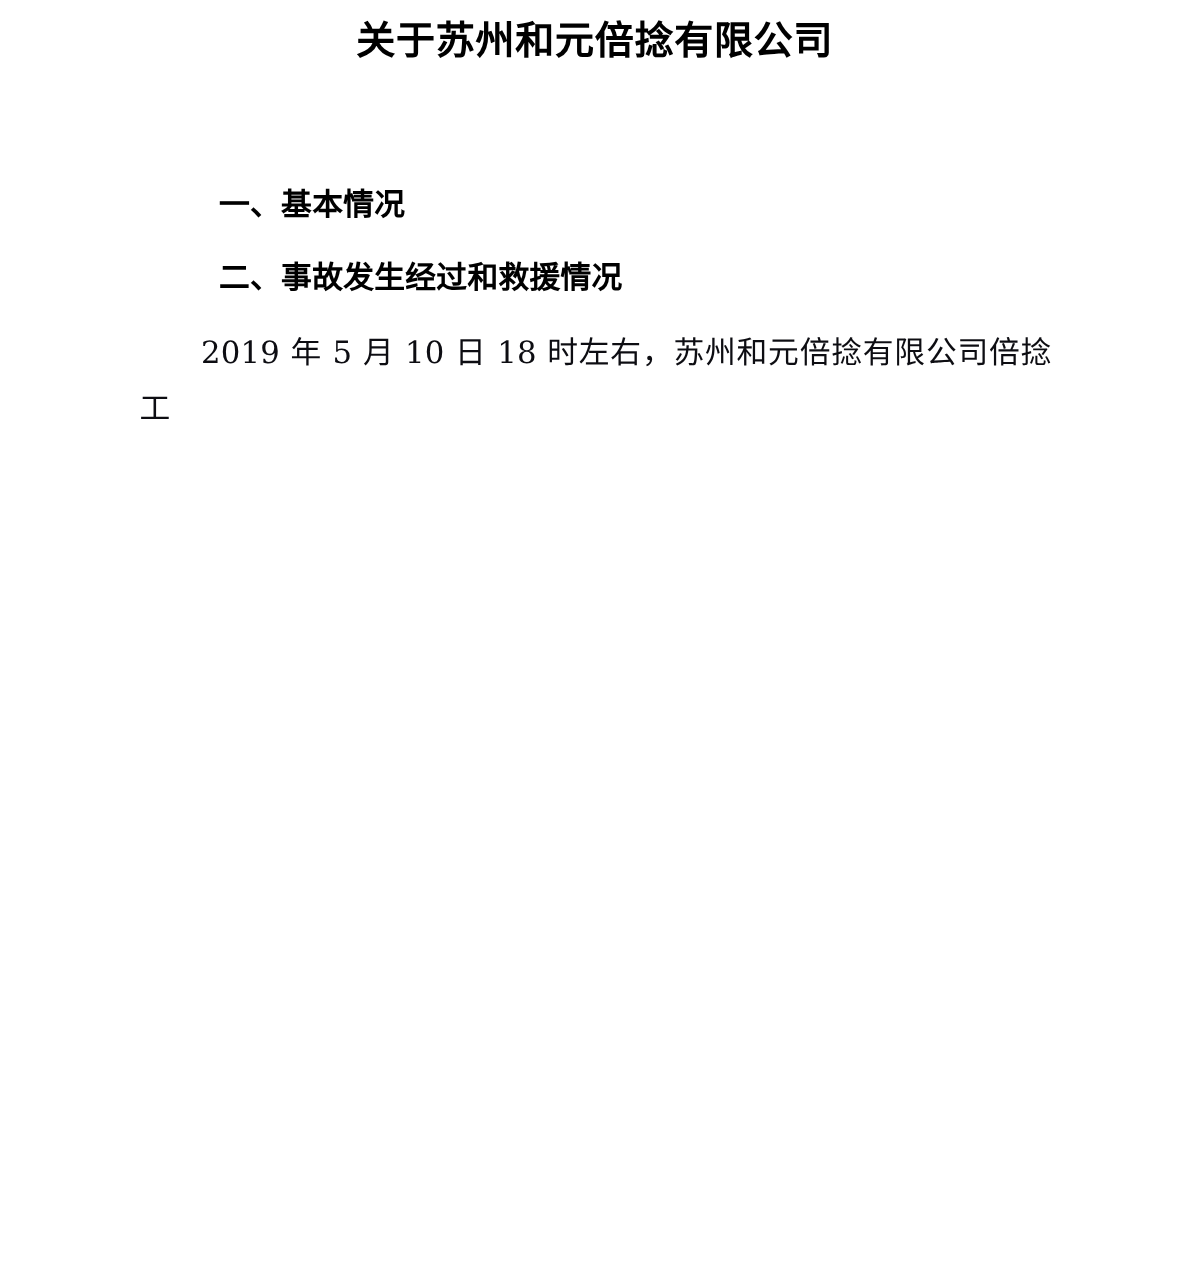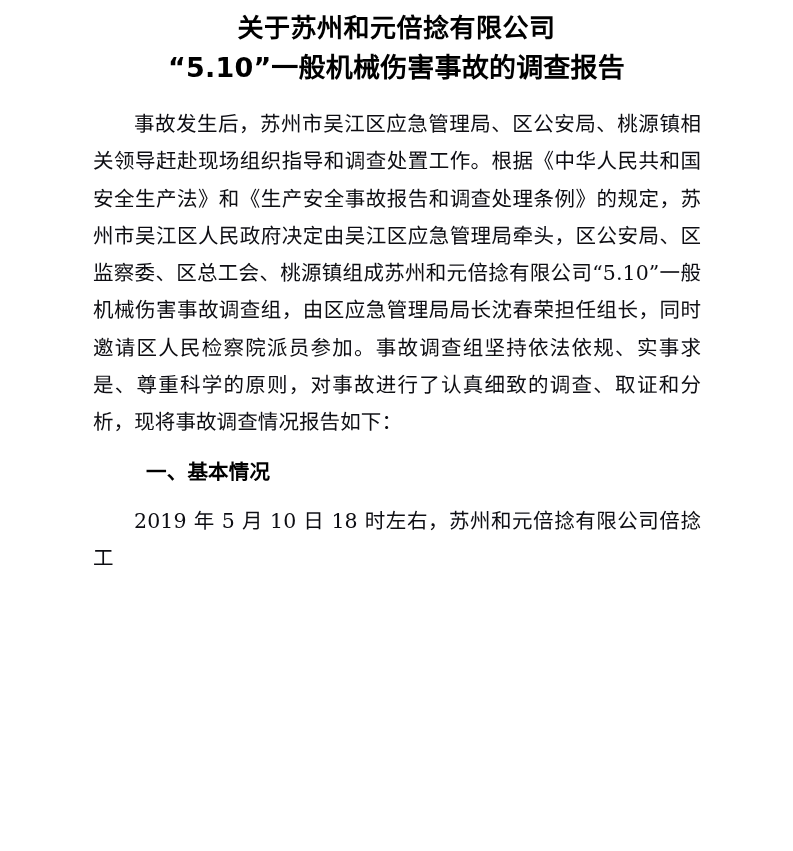--- a/index.html
+++ b/index.html
@@ -92,31 +92,30 @@
     background: #ffffff;
   }
 </style>
 </head>
 <body>
 
 <div id="page">
 
   <h1 class="doc-title">
     <span class="title-line title-line-1">关于苏州和元倍捻有限公司</span>
-    <span class="title-line title-line-2">“5.10”一般机械伤害事故的调查报告</span>
   </h1>
 
   <div class="body-region">
 
 
-    <p class="para">事故发生后，苏州市吴江区应急管理局、区公安局、桃源镇相关领导赶赴现场组织指导和调查处置工作。根据《中华人民共和国安全生产法》和《生产安全事故报告和调查处理条例》的规定，苏州市吴江区人民政府决定由吴江区应急管理局牵头，区公安局、区监察委、区总工会、桃源镇组成苏州和元倍捻有限公司“5.10”一般机械伤害事故调查组，由区应急管理局局长沈春荣担任组长，同时邀请区人民检察院派员参加。事故调查组坚持依法依规、实事求是、尊重科学的原则，对事故进行了认真细致的调查、取证和分析，现将事故调查情况报告如下：</p>
 
     <h2 class="section-heading">一、基本情况</h2>
 
 
+    <h2 class="section-heading">二、事故发生经过和救援情况</h2>
 
     <p class="para para-clipped">2019 年 5 月 10 日 18 时左右，苏州和元倍捻有限公司倍捻工</p>
 
   </div>
 
   <div class="clip-bottom"></div>
 
 </div>
 
 </body></html>

